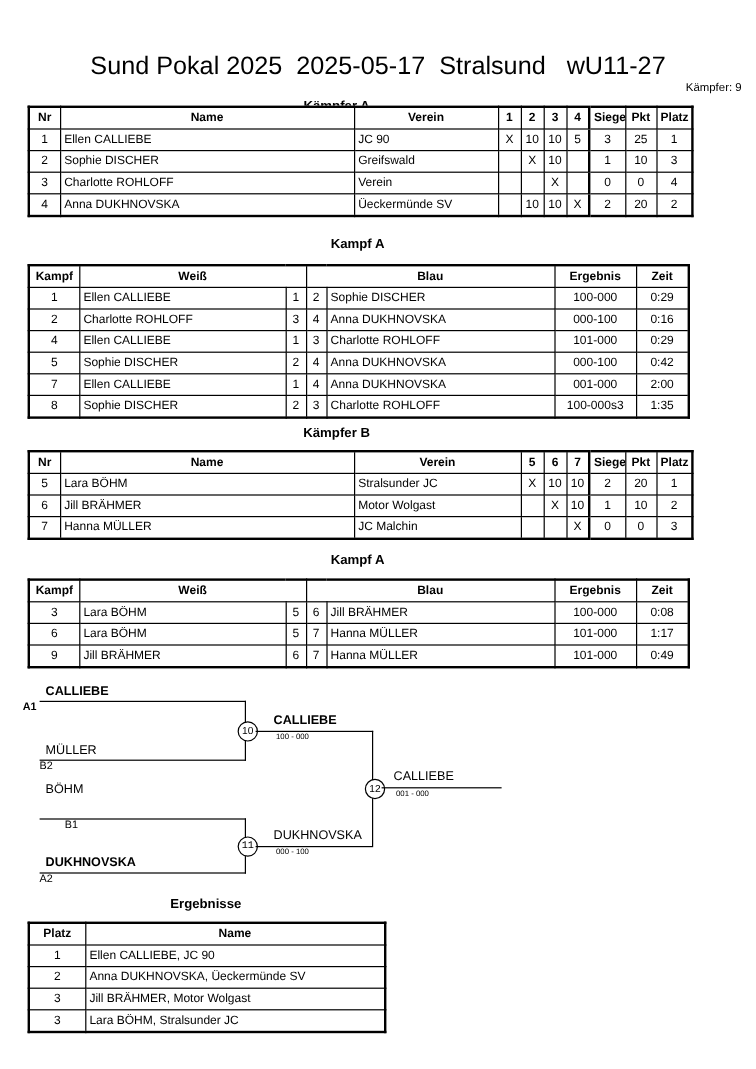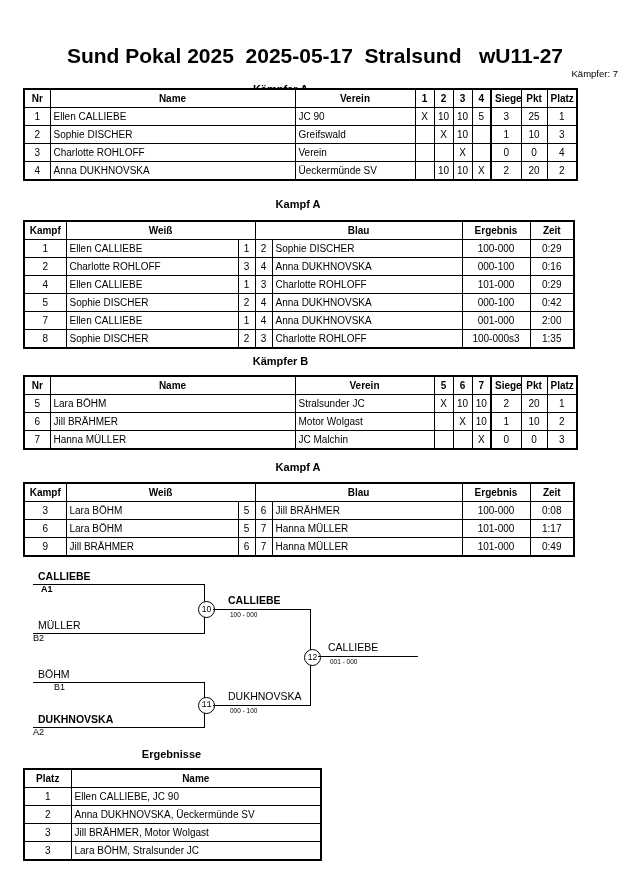--- a/index.html
+++ b/index.html
@@ -16,21 +16,21 @@
     overflow: hidden;
   }
 
   
   .page-title {
     position: absolute;
     left: 0; top: 44px;
     width: 630px;
     text-align: center;
     font-size: 21px;
-    font-weight: bold;
+    font-weight: normal;
     letter-spacing: 0px;
     white-space: pre;
   }
   .kaempfer-count {
     position: absolute;
     right: 12px; top: 68px;
     font-size: 9.5px;
     white-space: pre;
   }
 
@@ -112,21 +112,21 @@
     background: #fff;
     font-size: 8.5px;
     line-height: 15px;
     text-align: center;
   }
 </style>
 </head>
 <body>
 
 <div class="page-title">Sund Pokal 2025  2025-05-17  Stralsund   wU11-27</div>
-<div class="kaempfer-count">Kämpfer: 7</div>
+<div class="kaempfer-count">Kämpfer: 9</div>
 
 <div class="caption" style="left:23px; top:83px; width:515px;">Kämpfer A</div>
 <table class="grid" id="tbl-pool-a" style="left:23px; top:88px; width:514px;">
   <colgroup>
     <col style="width:26px">
       <col style="width:245px">
       <col style="width:120px">
     <col style="width:19px">
       <col style="width:19px">
       <col style="width:19px">
@@ -389,35 +389,35 @@
         <td class="l">Hanna MÜLLER</td>
         <td class="c">101-000</td>
         <td class="c">0:49</td>
       </tr>
     </tbody>
 </table>
 
 <div class="bracket">
 
   <div class="bk-name b" style="left:38px; top:5px;">CALLIEBE</div>
-  <div class="bk-code" style="left:41px; top:19px;font-weight:bold;">A1</div>
+  <div class="bk-code" style="left:19px; top:19px;font-weight:bold;">A1</div>
   <div class="bk-line-h" style="left:33px; top:19px; width:172px;"></div>
 
   <div class="bk-name" style="left:38px; top:54px;">MÜLLER</div>
   <div class="bk-code" style="left:33px; top:68px;">B2</div>
   <div class="bk-line-h" style="left:33px; top:68px; width:172px;"></div>
 
   <div class="bk-line-v" style="left:204px; top:19px; height:50px;"></div>
   <div class="bk-circle" style="left:198px; top:36px;">10</div>
 
   <div class="bk-name b" style="left:228px; top:29px;">CALLIEBE</div>
   <div class="bk-line-h" style="left:213px; top:44px; width:98px;"></div>
   <div class="bk-score" style="left:230px; top:46px;">100 - 000</div>
 
-  <div class="bk-name" style="left:38px; top:103px;">BÖHM</div>
+  <div class="bk-name" style="left:38px; top:87px;">BÖHM</div>
   <div class="bk-code" style="left:33px; top:117px;padding-left:21px;">B1</div>
   <div class="bk-line-h" style="left:33px; top:117px; width:172px;"></div>
 
   <div class="bk-name b" style="left:38px; top:148px;">DUKHNOVSKA</div>
   <div class="bk-code" style="left:33px; top:162px;">A2</div>
   <div class="bk-line-h" style="left:33px; top:162px; width:172px;"></div>
 
   <div class="bk-line-v" style="left:204px; top:117px; height:46px;"></div>
   <div class="bk-circle" style="left:198px; top:132px;font-family:Liberation Mono, monospace;">11</div>
 

